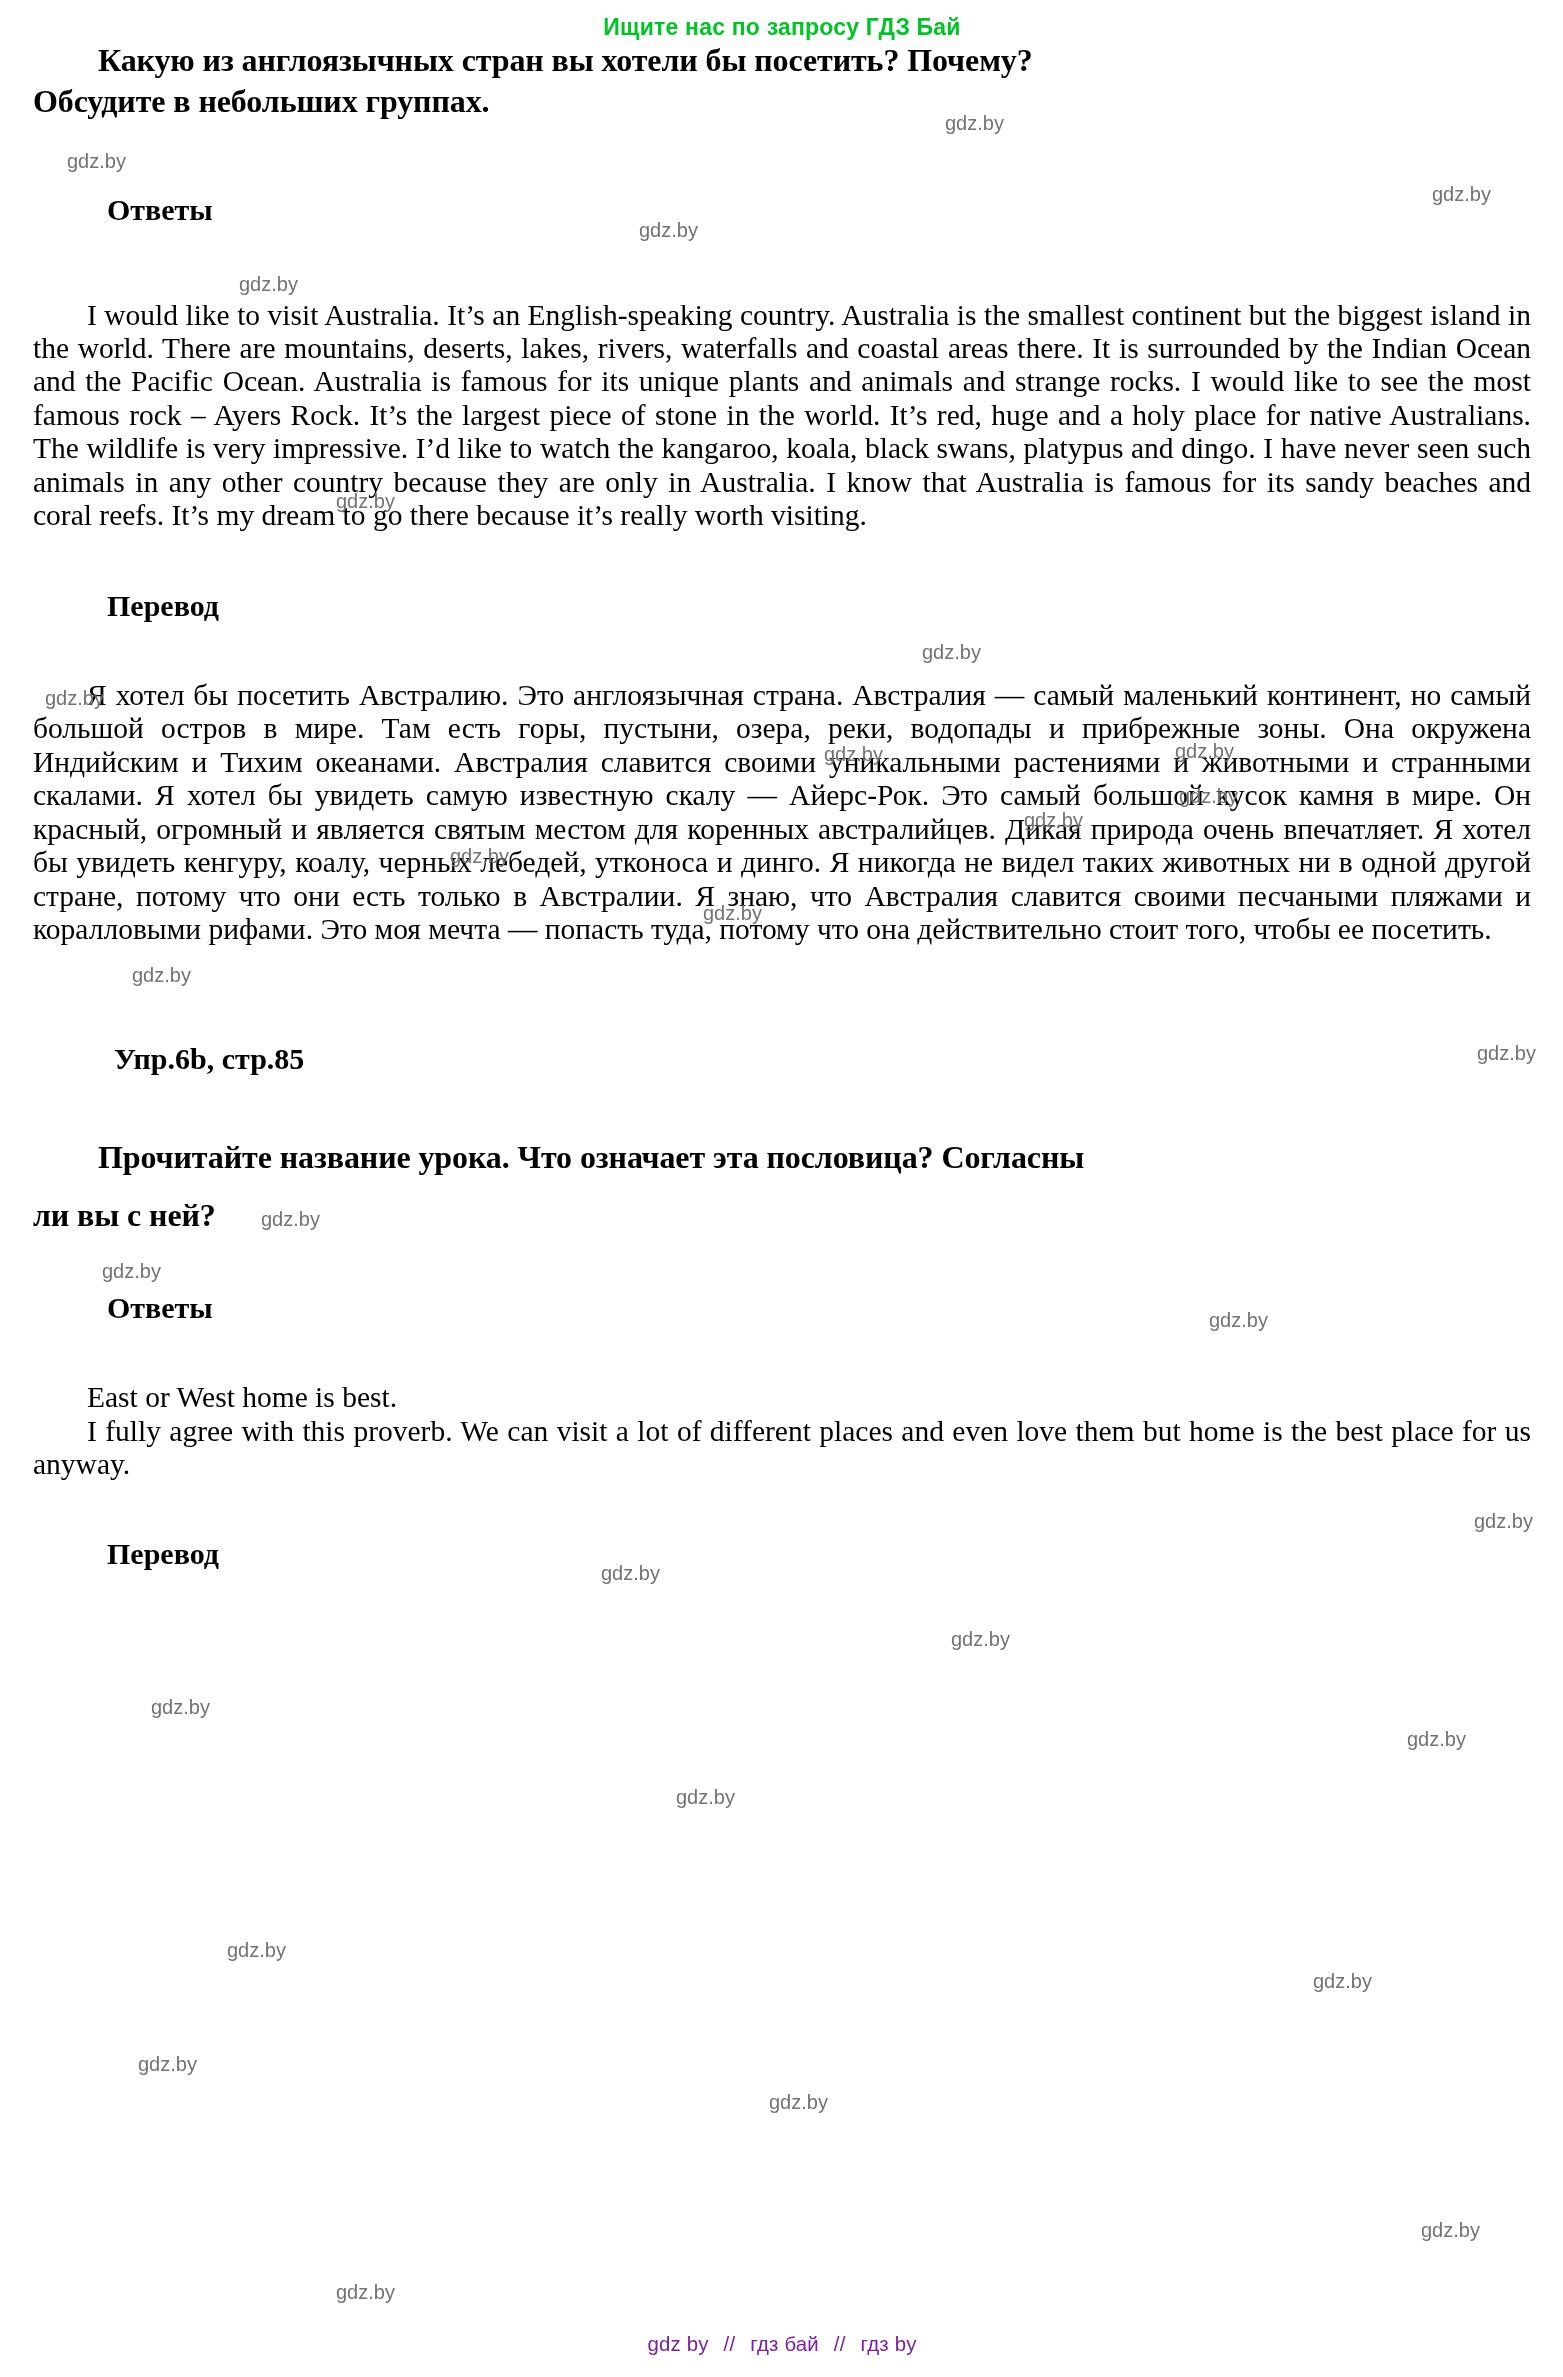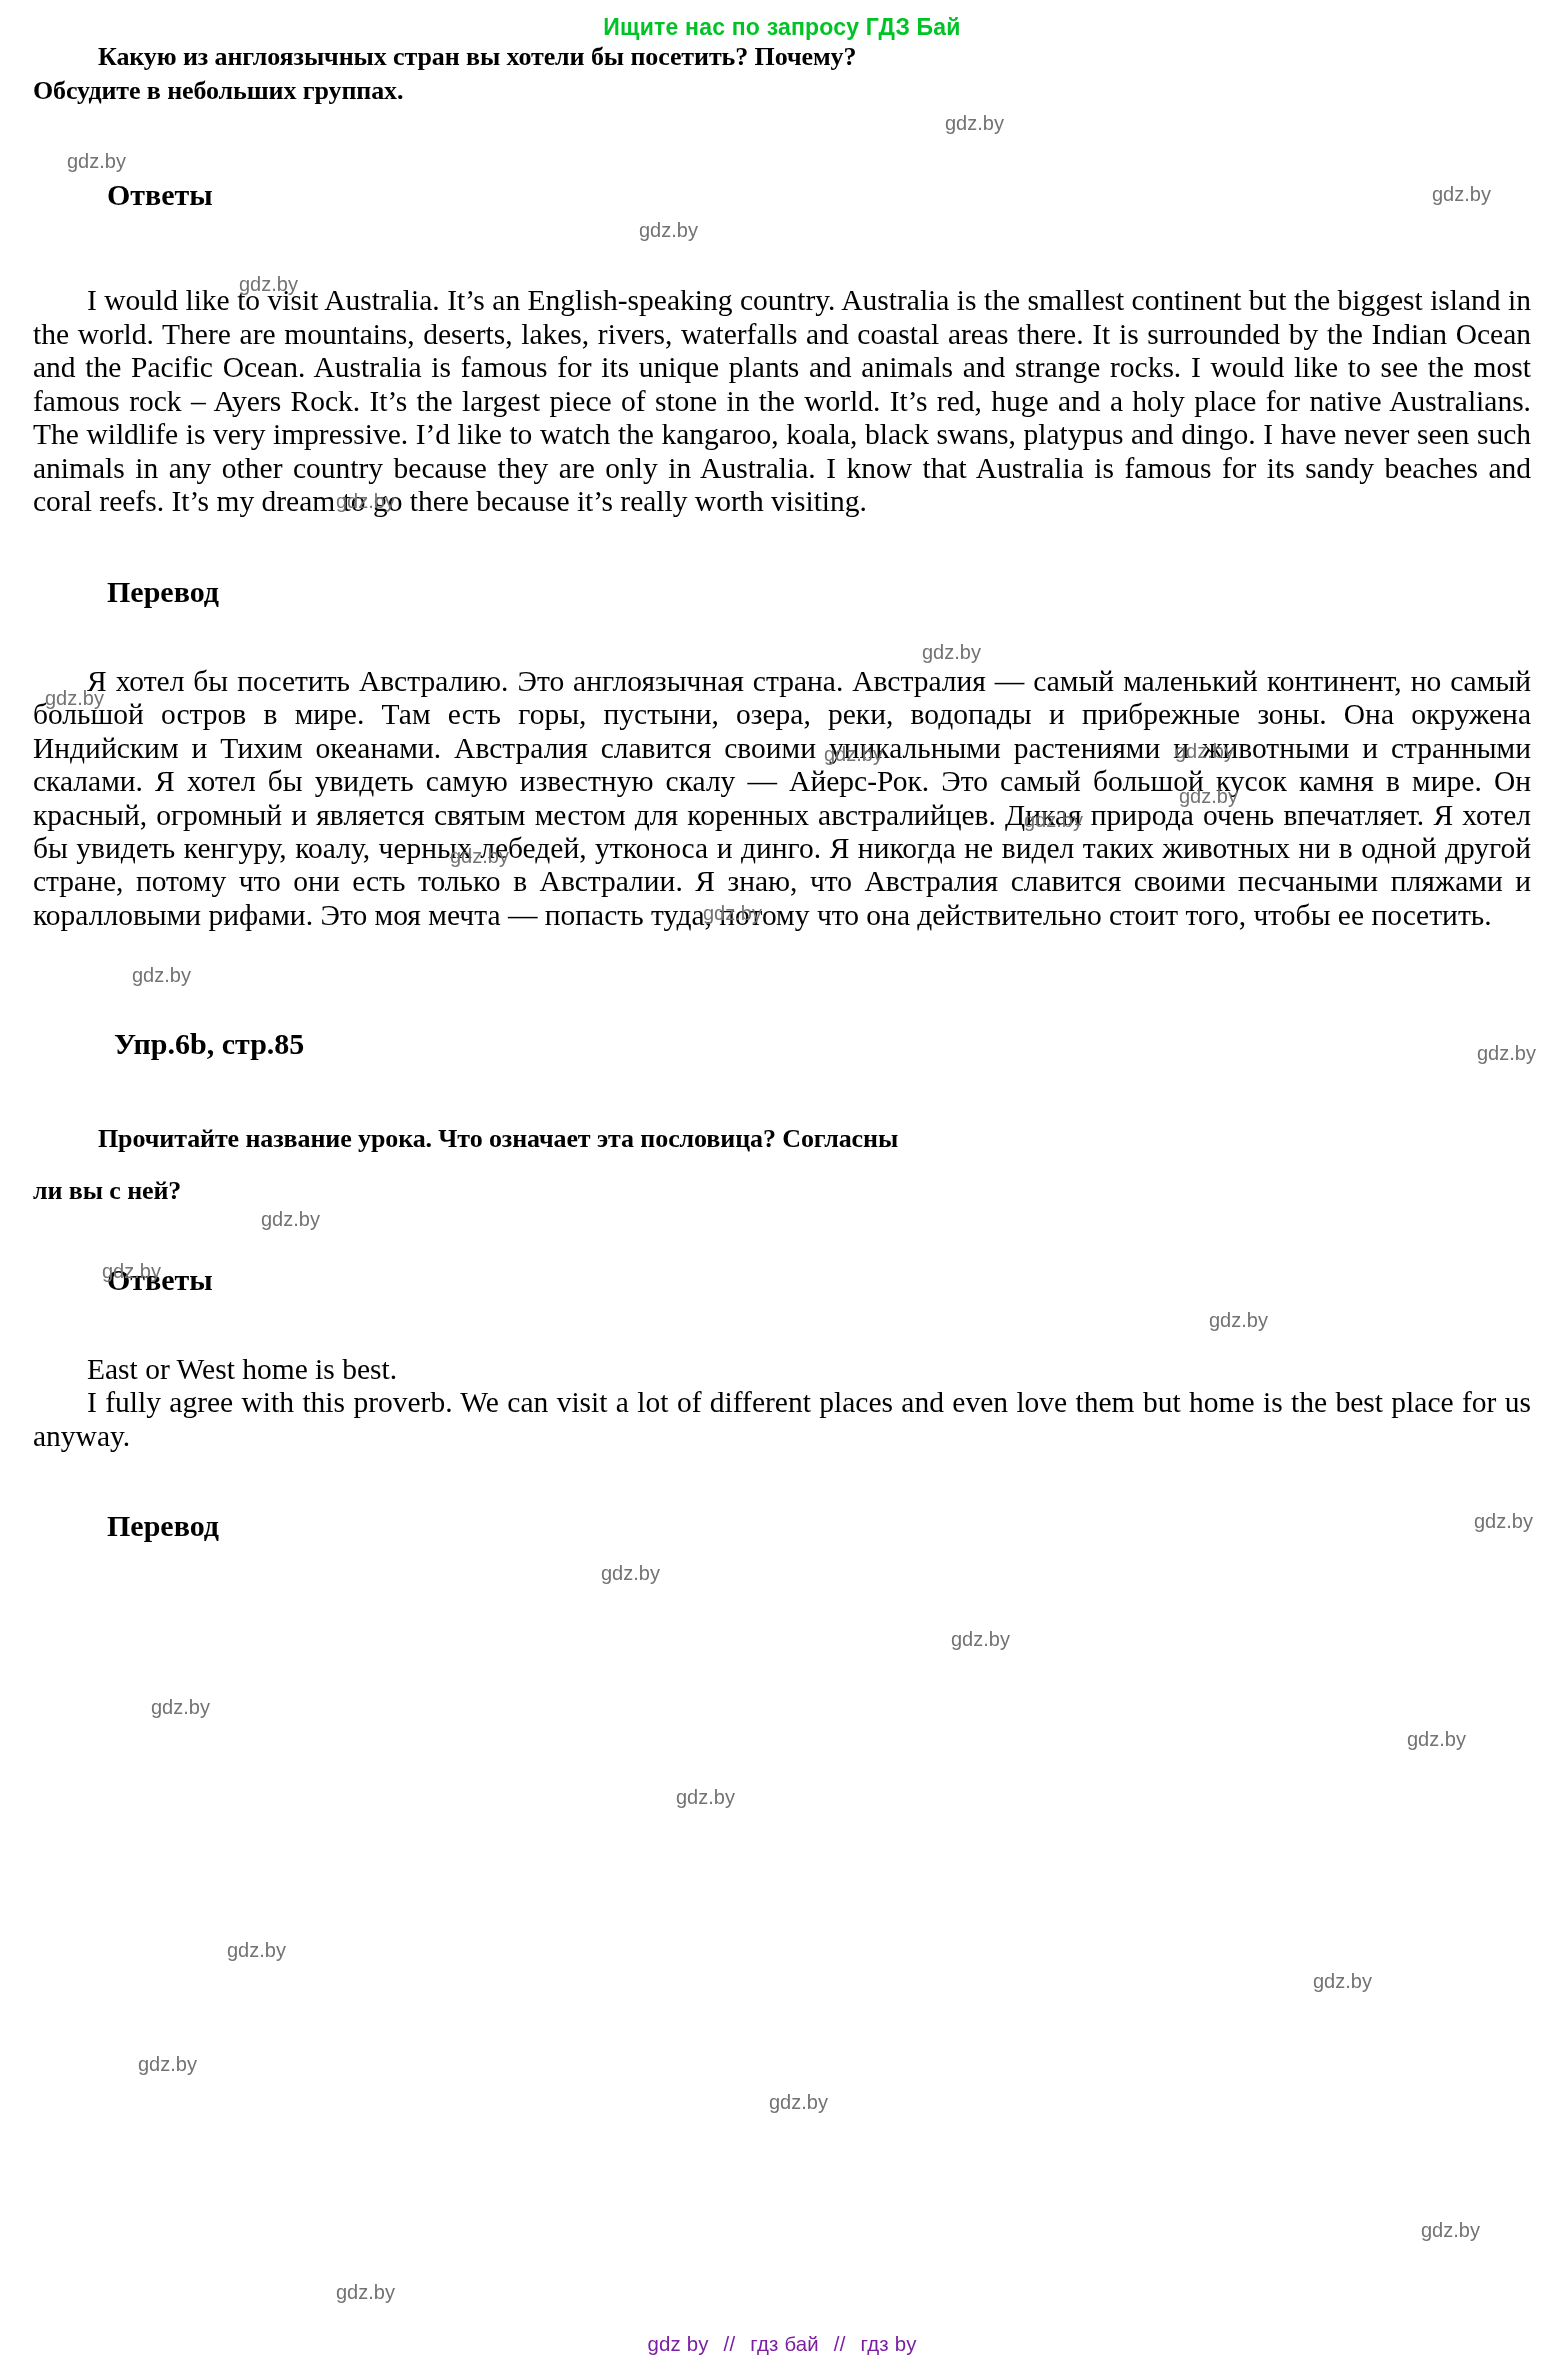--- a/index.html
+++ b/index.html
@@ -37,21 +37,21 @@
   
   .content {
     position: absolute;
     left: 33px;
     right: 33px;
     top: 42px;
   }
 
   .q-heading {
     font-weight: bold;
-    font-size: 26px;
+    font-size: 32px;
     line-height: 1.18;
     text-align: justify;
     text-indent: 65px;
     margin: 0;
     letter-spacing: -0.1px;
   }
 
   .section-title {
     font-weight: bold;
     font-size: 30px;

